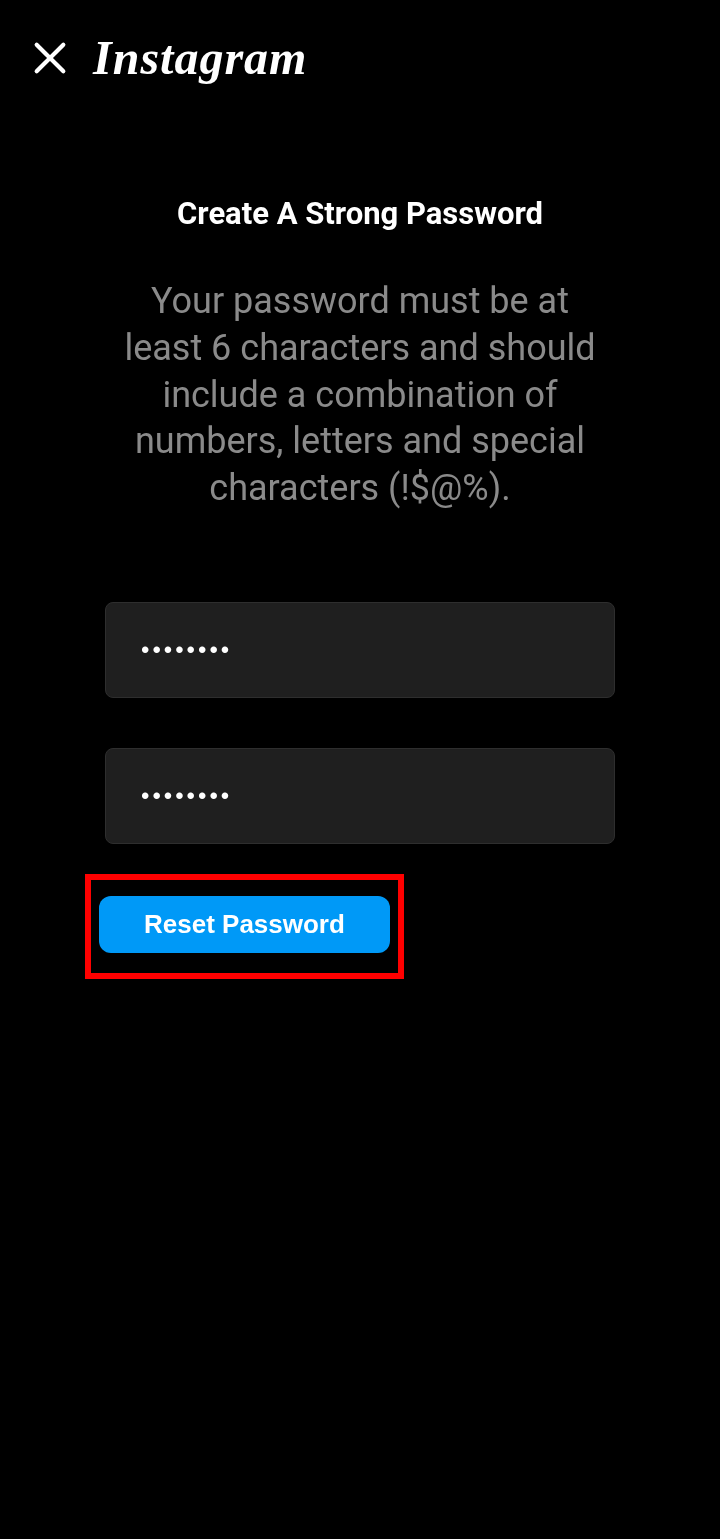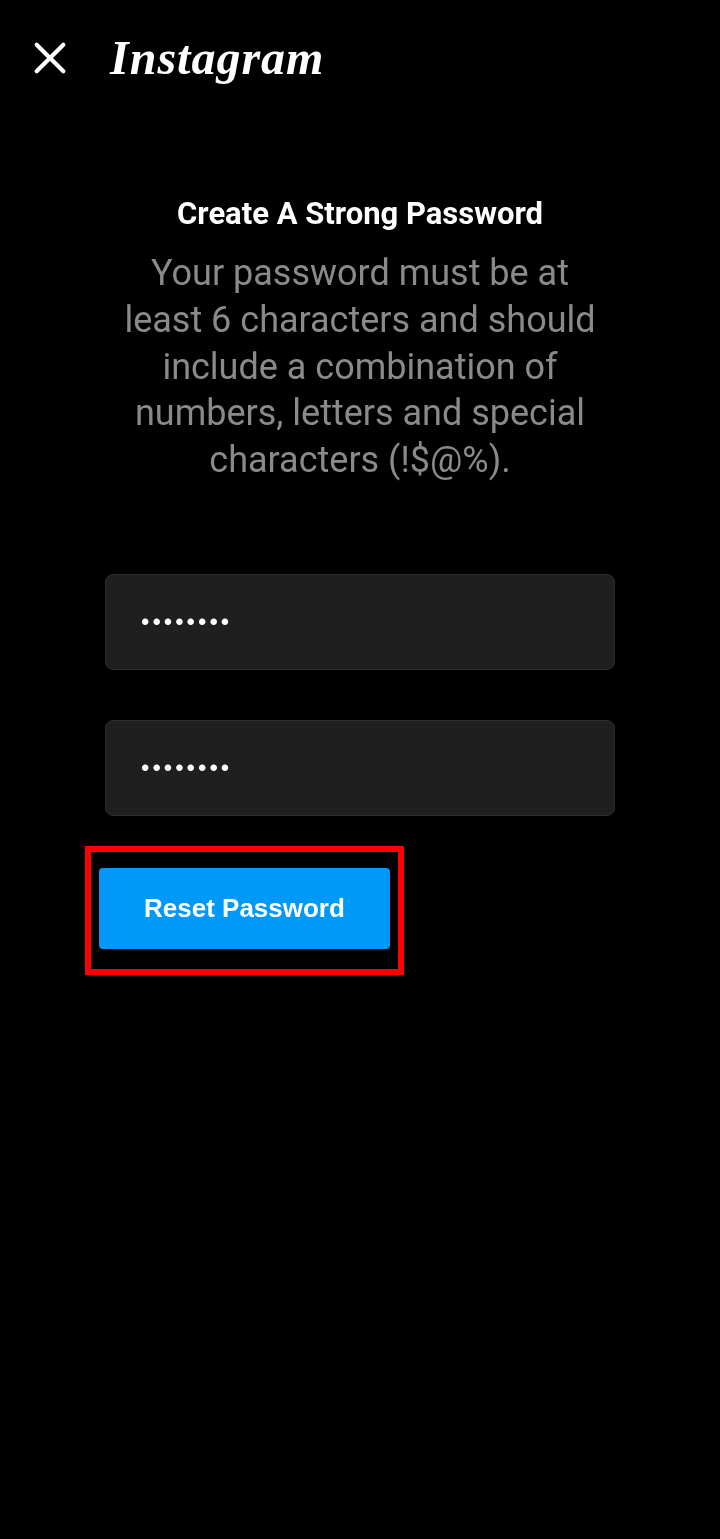--- a/index.html
+++ b/index.html
@@ -12,21 +12,21 @@
       height: 1539px;
       background-color: #000000;
       font-family: -apple-system, BlinkMacSystemFont, 'Segoe UI', Roboto, Helvetica, Arial, sans-serif;
       color: #ffffff;
       overflow: hidden;
     }
     .header {
       display: flex;
       align-items: center;
       padding: 30px 48px 20px 30px;
-      gap: 40px;
+      gap: 23px;
     }
     .close-icon {
       width: 40px;
       height: 40px;
       cursor: pointer;
       display: flex;
       align-items: center;
       justify-content: center;
     }
     .close-icon svg {
@@ -45,21 +45,21 @@
       padding: 90px 105px 0 105px;
       display: flex;
       flex-direction: column;
       align-items: center;
     }
     .title {
       font-size: 31px;
       font-weight: 700;
       color: #ffffff;
       text-align: center;
-      margin-bottom: 18px;
+      margin-bottom: 46px;
     }
     .subtitle {
       font-size: 36px;
       color: #8a8a8a;
       text-align: center;
       line-height: 1.3;
       margin-bottom: 90px;
       padding: 0 10px;
     }
     .input-field {
@@ -84,22 +84,22 @@
       align-self: flex-start;
       margin-left: -20px;
       margin-top: -20px;
     }
     .reset-button {
       background-color: #0099f7;
       color: #ffffff;
       font-size: 26px;
       font-weight: 700;
       border: none;
-      border-radius: 4px;
-      padding: 25px 45px;
+      border-radius: 12px;
+      padding: 13px 45px;
       cursor: pointer;
     }
   </style>
 </head>
 <body>
 
 <div class="header">
   <div class="close-icon">
     <svg viewBox="0 0 24 24">
       <line x1="4" y1="4" x2="20" y2="20" stroke="#ffffff" stroke-width="2.5" stroke-linecap="round"></line>

